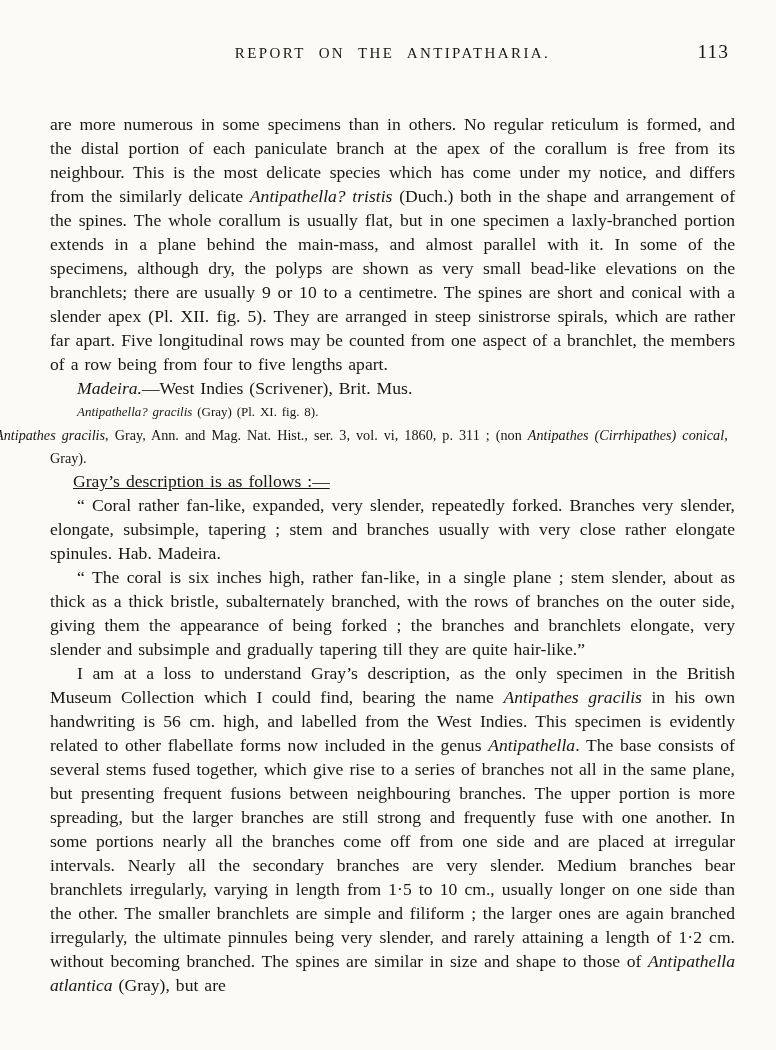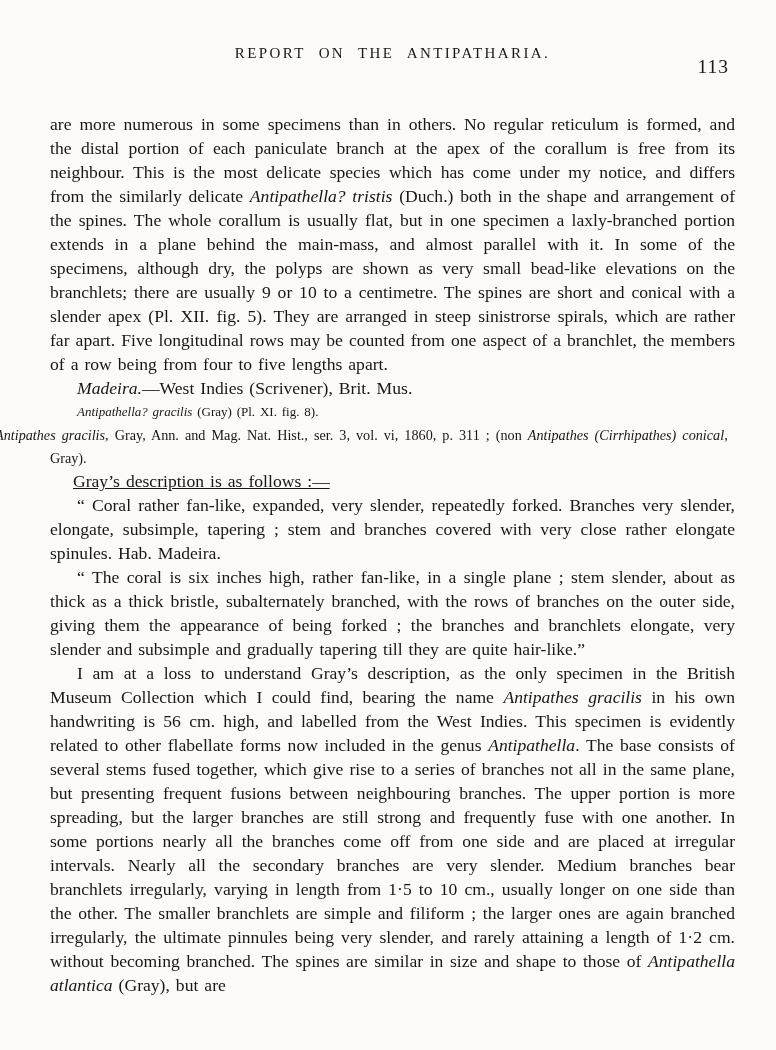--- a/index.html
+++ b/index.html
@@ -31,21 +31,20 @@
     letter-spacing: 2.4px;
     word-spacing: 7px;
     white-space: nowrap;
   }
   .page-number {
     position: absolute;
     right: 6px;
     top: -3px;
     font-size: 19.5px;
     letter-spacing: 1px;
-    margin-top: 15px;
   }
   .body-text {
     font-size: 17.6px;
     line-height: 24px;
     text-align: justify;
     word-spacing: 1.6px;
     margin-top: 46px;
   }
   .body-text p { margin: 0; }
   .body-text i { font-style: italic; }
@@ -86,20 +85,20 @@
     <p>are more numerous in some specimens than in others.  No regular reticulum is formed, and the distal portion of each paniculate branch at the apex of the corallum is free from its neighbour.  This is the most delicate species which has come under my notice, and differs from the similarly delicate <i>Antipathella? tristis</i> (Duch.) both in the shape and arrangement of the spines.  The whole corallum is usually flat, but in one specimen a laxly-branched portion extends in a plane behind the main-mass, and almost parallel with it.  In some of the specimens, although dry, the polyps are shown as very small bead-like elevations on the branchlets; there are usually 9 or 10 to a centimetre.  The spines are short and conical with a slender apex (Pl. XII. fig. 5).  They are arranged in steep sinistrorse spirals, which are rather far apart.  Five longitudinal rows may be counted from one aspect of a branchlet, the members of a row being from four to five lengths apart.</p>
 
     <p class="indent habitat"><i>Madeira.</i>—West Indies (Scrivener), Brit. Mus.</p>
 
     <p class="species-heading"><i>Antipathella? gracilis</i> (Gray) (Pl. XI. fig. 8).</p>
 
     <p class="synonymy"><i>Antipathes gracilis</i>, Gray, Ann. and Mag. Nat. Hist., ser. 3, vol. vi, 1860, p. 311 ; (non <i>Antipathes (Cirrhipathes) conical</i>, Gray).</p>
 
     <p class="gray-desc">Gray’s description is as follows :—</p>
 
-    <p class="indent">“ Coral rather fan-like, expanded, very slender, repeatedly forked.  Branches very slender, elongate, subsimple, tapering ; stem and branches covered with very close rather elongate spinules.  Hab. Madeira.</p>
+    <p class="indent">“ Coral rather fan-like, expanded, very slender, repeatedly forked.  Branches very slender, elongate, subsimple, tapering ; stem and branches usually with very close rather elongate spinules.  Hab. Madeira.</p>
 
     <p class="indent">“ The coral is six inches high, rather fan-like, in a single plane ; stem slender, about as thick as a thick bristle, subalternately branched, with the rows of branches on the outer side, giving them the appearance of being forked ; the branches and branchlets elongate, very slender and subsimple and gradually tapering till they are quite hair-like.”</p>
 
     <p class="indent">I am at a loss to understand Gray’s description, as the only specimen in the British Museum Collection which I could find, bearing the name <i>Antipathes gracilis</i> in his own handwriting is 56 cm. high, and labelled from the West Indies.  This specimen is evidently related to other flabellate forms now included in the genus <i>Antipathella</i>.  The base consists of several stems fused together, which give rise to a series of branches not all in the same plane, but presenting frequent fusions between neighbouring branches.  The upper portion is more spreading, but the larger branches are still strong and frequently fuse with one another.  In some portions nearly all the branches come off from one side and are placed at irregular intervals.  Nearly all the secondary branches are very slender.  Medium branches bear branchlets irregularly, varying in length from 1·5 to 10 cm., usually longer on one side than the other.  The smaller branchlets are simple and filiform ; the larger ones are again branched irregularly, the ultimate pinnules being very slender, and rarely attaining a length of 1·2 cm. without becoming branched.  The spines are similar in size and shape to those of <i>Antipathella atlantica</i> (Gray), but are</p>
 
   </div>
 </div>
 
 </body></html>

